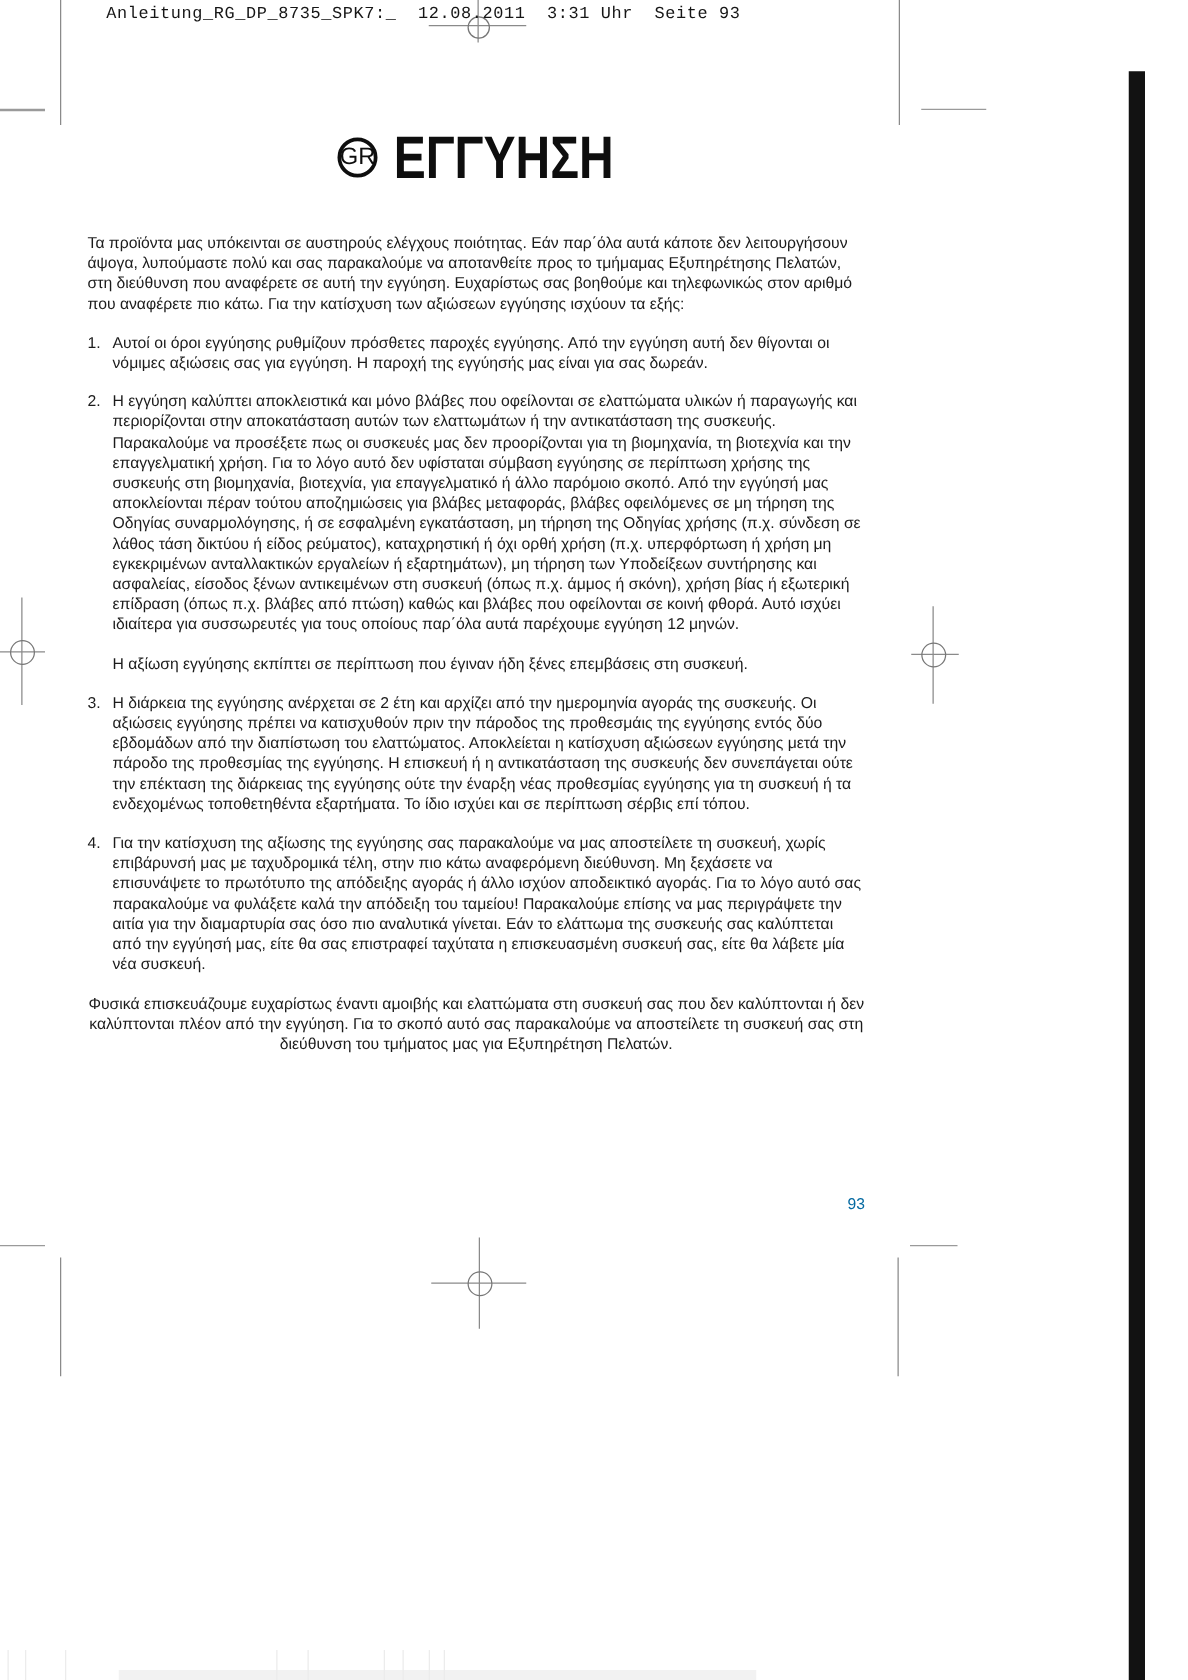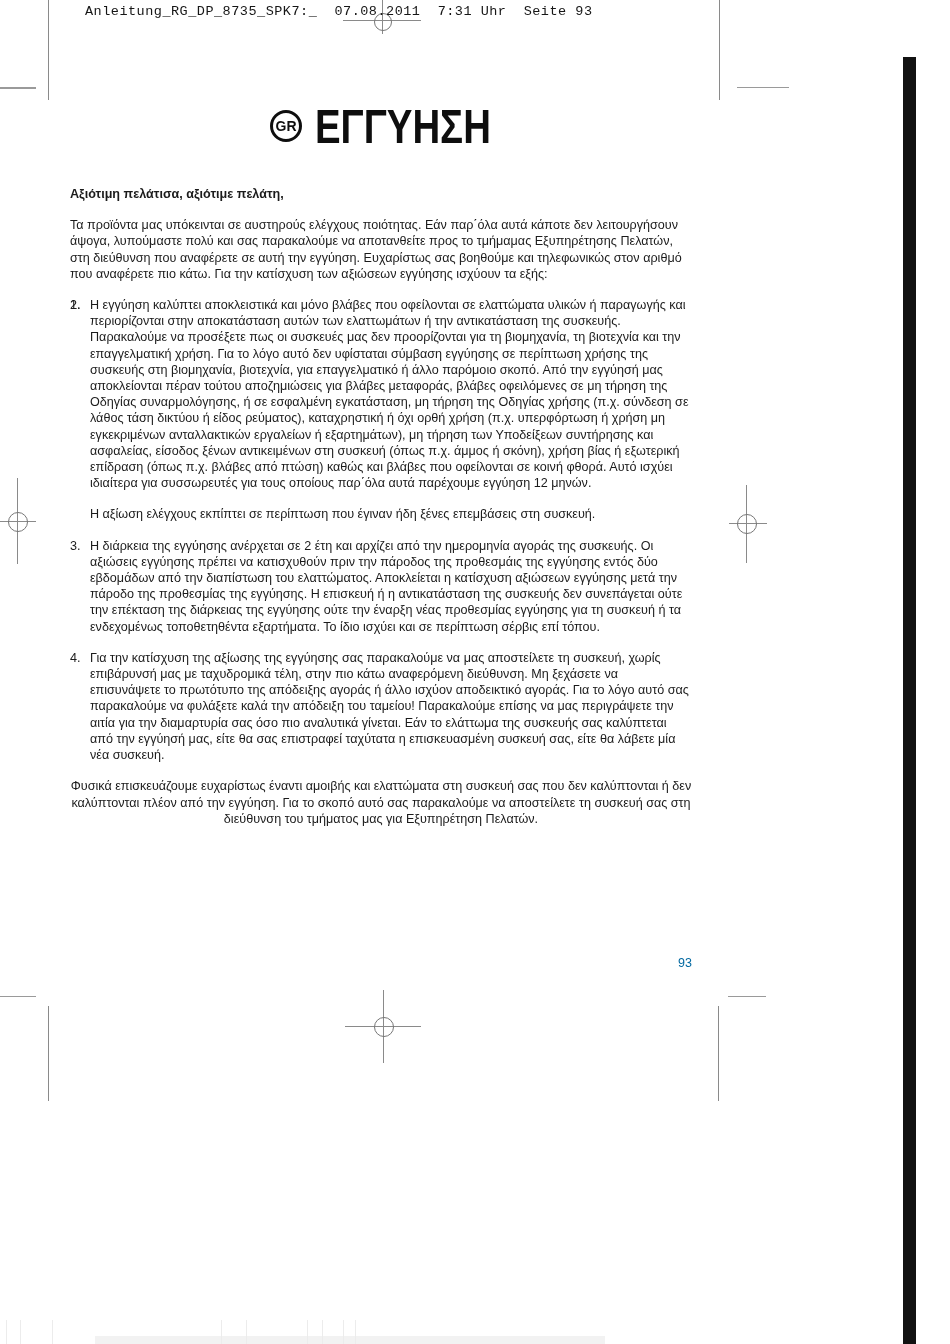--- a/index.html
+++ b/index.html
@@ -26,21 +26,21 @@
     font-size:13.5px;line-height:16px;
     letter-spacing:0.5px;
     white-space:pre;
     color:#161616;
   }
   
   .title-row{position:absolute;left:270px;top:102px;height:48px;display:flex;align-items:center;}
   .gr-badge{
     width:26px;height:26px;border:3px solid #0e0e0e;border-radius:50%;
     display:flex;align-items:center;justify-content:center;
-    font-size:14px;font-weight:bold;letter-spacing:0;color:#0e0e0e;
+    font-size:19px;font-weight:normal;letter-spacing:0;color:#0e0e0e;
     flex:none;
   }
   .page-title{
     margin-left:13px;
     font-size:48px;font-weight:bold;color:#0e0e0e;
     transform:scaleX(0.8);transform-origin:left center;
     letter-spacing:0px;white-space:nowrap;
   }
   
   .content{
@@ -93,39 +93,39 @@
 <div class="faintline" style="left:6px;"></div>
 <div class="faintline" style="left:20px;"></div>
 <div class="faintline" style="left:52px;"></div>
 <div class="faintline" style="left:221px;"></div>
 <div class="faintline" style="left:246px;"></div>
 <div class="faintline" style="left:307px;"></div>
 <div class="faintline" style="left:322px;"></div>
 <div class="faintline" style="left:343px;"></div>
 <div class="faintline" style="left:355px;"></div>
 
-<div class="file-header">Anleitung_RG_DP_8735_SPK7:_  07.08.2011  7:31 Uhr  Seite 93</div>
+<div class="file-header">Anleitung_RG_DP_8735_SPK7:_  12.08.2011  3:31 Uhr  Seite 93</div>
 
 <div class="title-row">
   <div class="gr-badge">GR</div>
   <div class="page-title">ΕΓΓΥΗΣΗ</div>
 </div>
 
 <div class="content">
-  <p class="salutation">Αξιότιμη πελάτισα, αξιότιμε πελάτη,</p>
   <p class="para">Τα προϊόντα μας υπόκεινται σε αυστηρούς ελέγχους ποιότητας. Εάν παρ΄όλα αυτά κάποτε δεν λειτουργήσουν άψογα, λυπούμαστε πολύ και σας παρακαλούμε να αποτανθείτε προς το τμήμαμας Εξυπηρέτησης Πελατών, στη διεύθυνση που αναφέρετε σε αυτή την εγγύηση. Ευχαρίστως σας βοηθούμε και τηλεφωνικώς στον αριθμό που αναφέρετε πιο κάτω. Για την κατίσχυση των αξιώσεων εγγύησης ισχύουν τα εξής:</p>
 
   <ol class="wlist">
     <li>
       <span class="num">1.</span>
+      <span>Αυτοί οι όροι εγγύησης ρυθμίζουν πρόσθετες παροχές εγγύησης. Από την εγγύηση αυτή δεν θίγονται οι νόμιμες αξιώσεις σας για εγγύηση. Η παροχή της εγγύησής μας είναι για σας δωρεάν.</span>
     </li>
     <li>
       <span class="num">2.</span>
       <span>Η εγγύηση καλύπτει αποκλειστικά και μόνο βλάβες που οφείλονται σε ελαττώματα υλικών ή παραγωγής και περιορίζονται στην αποκατάσταση αυτών των ελαττωμάτων ή την αντικατάσταση της συσκευής. Παρακαλούμε να προσέξετε πως οι συσκευές μας δεν προορίζονται για τη βιομηχανία, τη βιοτεχνία και την επαγγελματική χρήση. Για το λόγο αυτό δεν υφίσταται σύμβαση εγγύησης σε περίπτωση χρήσης της συσκευής στη βιομηχανία, βιοτεχνία, για επαγγελματικό ή άλλο παρόμοιο σκοπό. Από την εγγύησή μας αποκλείονται πέραν τούτου αποζημιώσεις για βλάβες μεταφοράς, βλάβες οφειλόμενες σε μη τήρηση της Οδηγίας συναρμολόγησης, ή σε εσφαλμένη εγκατάσταση, μη τήρηση της Οδηγίας χρήσης (π.χ. σύνδεση σε λάθος τάση δικτύου ή είδος ρεύματος), καταχρηστική ή όχι ορθή χρήση (π.χ. υπερφόρτωση ή χρήση μη εγκεκριμένων ανταλλακτικών εργαλείων ή εξαρτημάτων), μη τήρηση των Υποδείξεων συντήρησης και ασφαλείας, είσοδος ξένων αντικειμένων στη συσκευή (όπως π.χ. άμμος ή σκόνη), χρήση βίας ή εξωτερική επίδραση (όπως π.χ. βλάβες από πτώση) καθώς και βλάβες που οφείλονται σε κοινή φθορά. Αυτό ισχύει ιδιαίτερα για συσσωρευτές για τους οποίους παρ΄όλα αυτά παρέχουμε εγγύηση 12 μηνών.</span>
-      <div class="item-note">Η αξίωση ελέγχους εκπίπτει σε περίπτωση που έγιναν ήδη ξένες επεμβάσεις στη συσκευή.</div>
+      <div class="item-note">Η αξίωση εγγύησης εκπίπτει σε περίπτωση που έγιναν ήδη ξένες επεμβάσεις στη συσκευή.</div>
     </li>
     <li>
       <span class="num">3.</span>
       <span>Η διάρκεια της εγγύησης ανέρχεται σε 2 έτη και αρχίζει από την ημερομηνία αγοράς της συσκευής. Οι αξιώσεις εγγύησης πρέπει να κατισχυθούν πριν την πάροδος της προθεσμάις της εγγύησης εντός δύο εβδομάδων από την διαπίστωση του ελαττώματος. Αποκλείεται η κατίσχυση αξιώσεων εγγύησης μετά την πάροδο της προθεσμίας της εγγύησης. Η επισκευή ή η αντικατάσταση της συσκευής δεν συνεπάγεται ούτε την επέκταση της διάρκειας της εγγύησης ούτε την έναρξη νέας προθεσμίας εγγύησης για τη συσκευή ή τα ενδεχομένως τοποθετηθέντα εξαρτήματα. Το ίδιο ισχύει και σε περίπτωση σέρβις επί τόπου.</span>
     </li>
     <li>
       <span class="num">4.</span>
       <span>Για την κατίσχυση της αξίωσης της εγγύησης σας παρακαλούμε να μας αποστείλετε τη συσκευή, χωρίς επιβάρυνσή μας με ταχυδρομικά τέλη, στην πιο κάτω αναφερόμενη διεύθυνση. Μη ξεχάσετε να επισυνάψετε το πρωτότυπο της απόδειξης αγοράς ή άλλο ισχύον αποδεικτικό αγοράς. Για το λόγο αυτό σας παρακαλούμε να φυλάξετε καλά την απόδειξη του ταμείου! Παρακαλούμε επίσης να μας περιγράψετε την αιτία για την διαμαρτυρία σας όσο πιο αναλυτικά γίνεται. Εάν το ελάττωμα της συσκευής σας καλύπτεται από την εγγύησή μας, είτε θα σας επιστραφεί ταχύτατα η επισκευασμένη συσκευή σας, είτε θα λάβετε μία νέα συσκευή.</span>
     </li>
   </ol>

